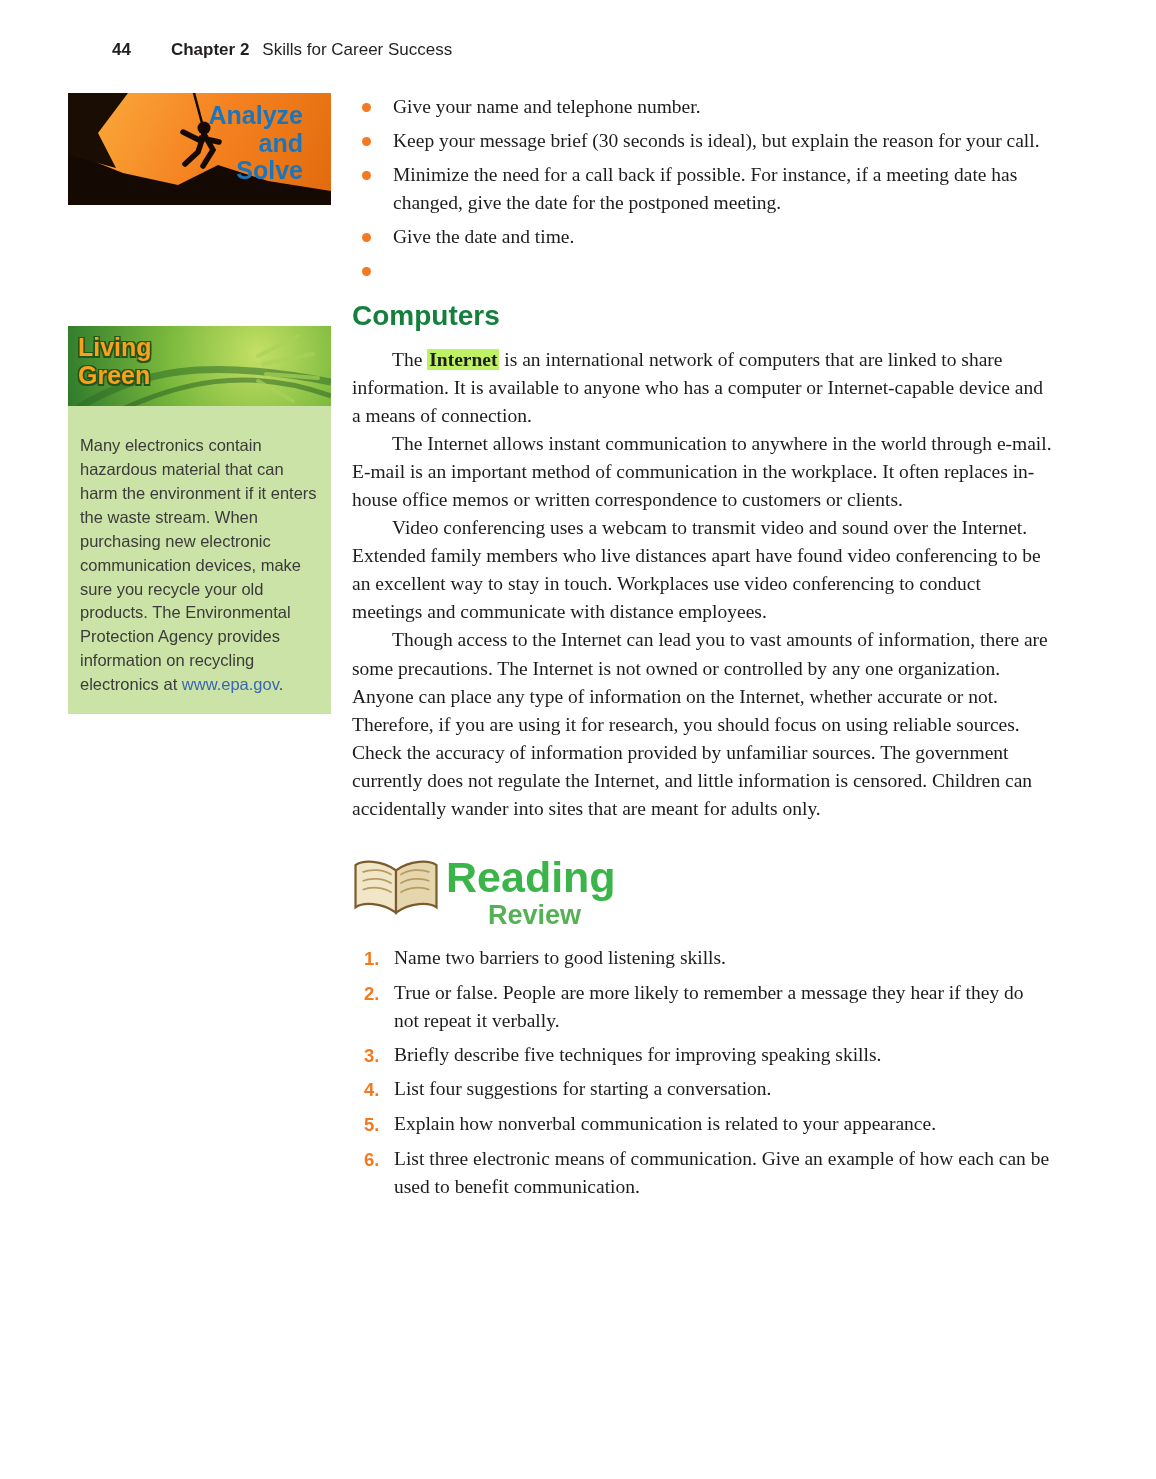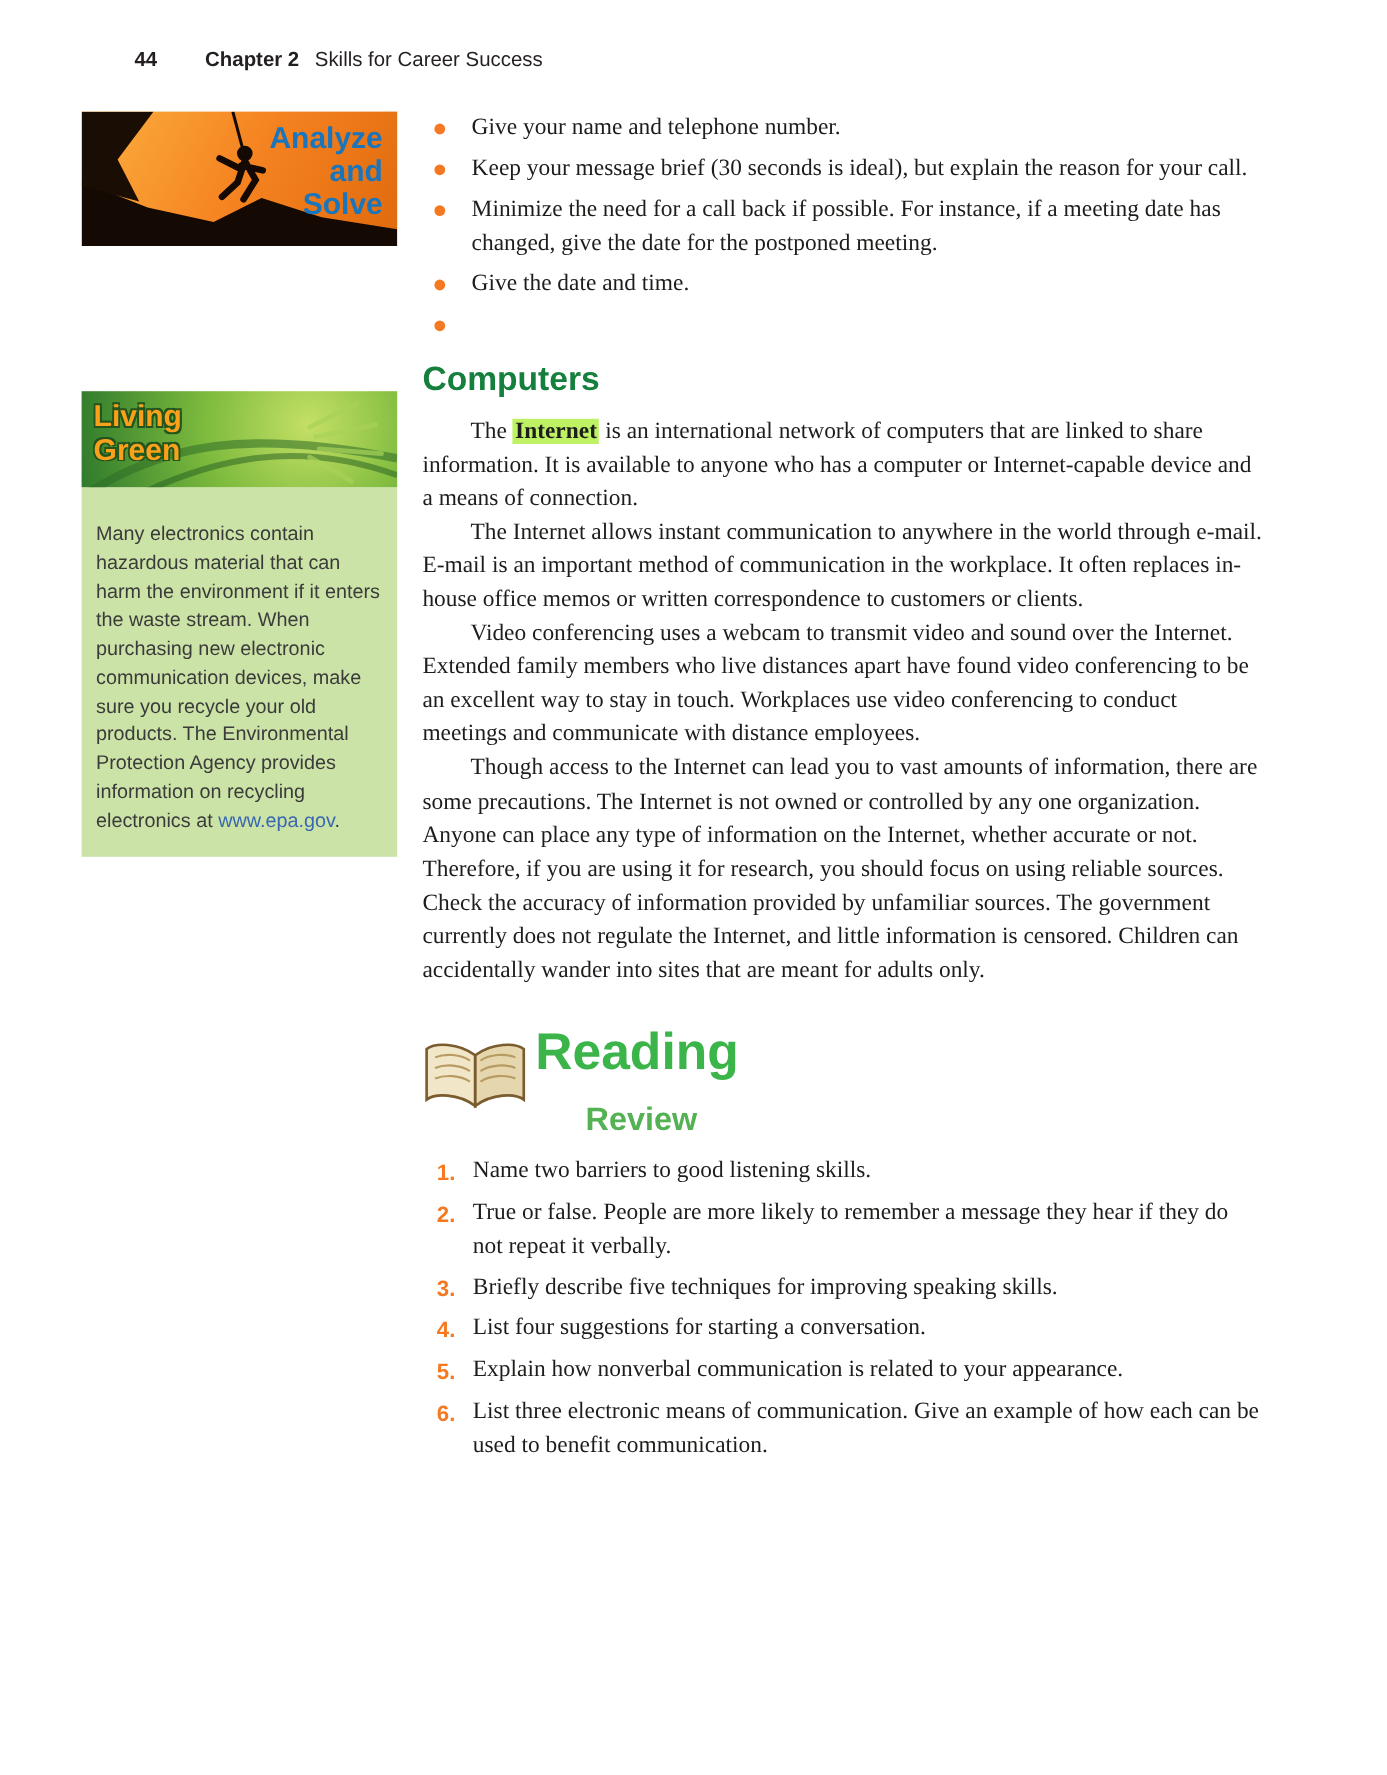--- a/index.html
+++ b/index.html
@@ -21,21 +21,21 @@
   .sidebar { width:263px; flex:none; font-family:"Liberation Sans", sans-serif; }
   .content { width:700px; font-size:19.5px; line-height:1.44; }
 
   
   .analyze-img {
     position:relative; height:112px; overflow:hidden;
     background:linear-gradient(118deg,#FBB040 0%,#F58220 52%,#E06A0C 100%);
   }
   .analyze-img svg { position:absolute; left:0; top:0; }
   .analyze-title {
-    position:absolute; top:9px; right:12px; text-align:right;
+    position:absolute; top:9px; right:28px; text-align:right;
     color:#1B75BC; font-weight:bold; font-size:25px; line-height:1.1;
   }
   .analyze-body {
     background:#1C75BD; color:#ffffff; font-size:16.5px; line-height:1.46;
     padding:12px 12px 15px 12px;
   }
 
   
   .green-box { margin-top:121px; }
   .green-img {
@@ -74,21 +74,21 @@
 
   
   .reading-review { display:flex; align-items:center; margin:33px 0 15px 0; }
   .book-icon { width:94px; flex:none; }
   .rr-title {
     font-family:"Liberation Sans", sans-serif; font-weight:bold;
     font-size:43px; color:#3BB54A; line-height:1;
   }
   .rr-sub {
     font-family:"Liberation Sans", sans-serif; font-weight:bold;
-    font-size:27px; color:#54B254; line-height:1; margin:21px 0 0 42px;
+    font-size:27px; color:#54B254; line-height:1; margin:3px 0 0 42px;
   }
 
   
   .questions { list-style:none; margin:0; padding:0 0 0 12px; }
   .questions li { display:flex; margin-bottom:6px; }
   .qnum {
     flex:none; width:30px; font-family:"Liberation Sans", sans-serif;
     font-weight:bold; color:#F47920; font-size:18.5px; padding-top:2px;
   }
   .qtext { flex:1; }

